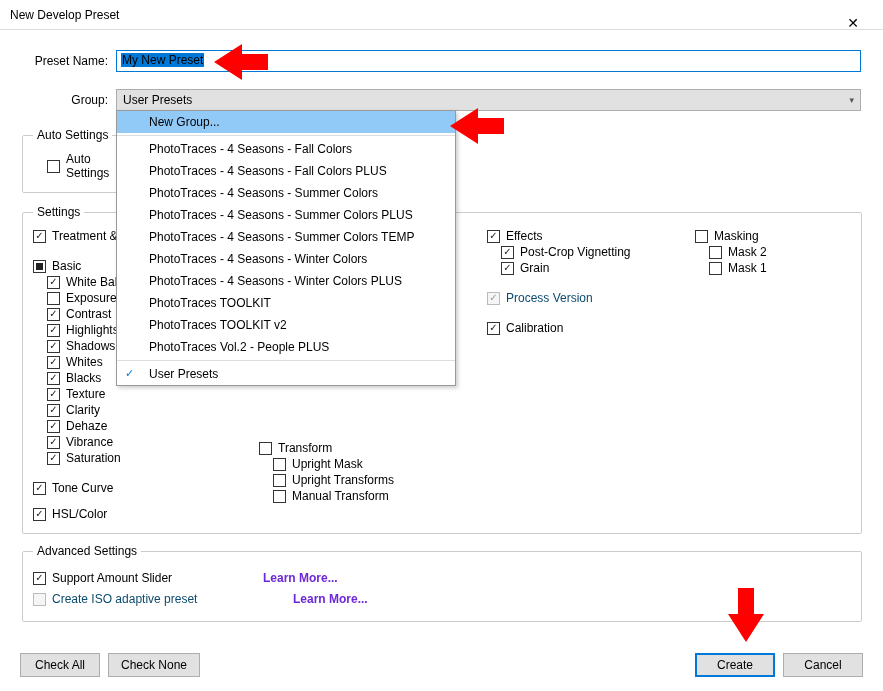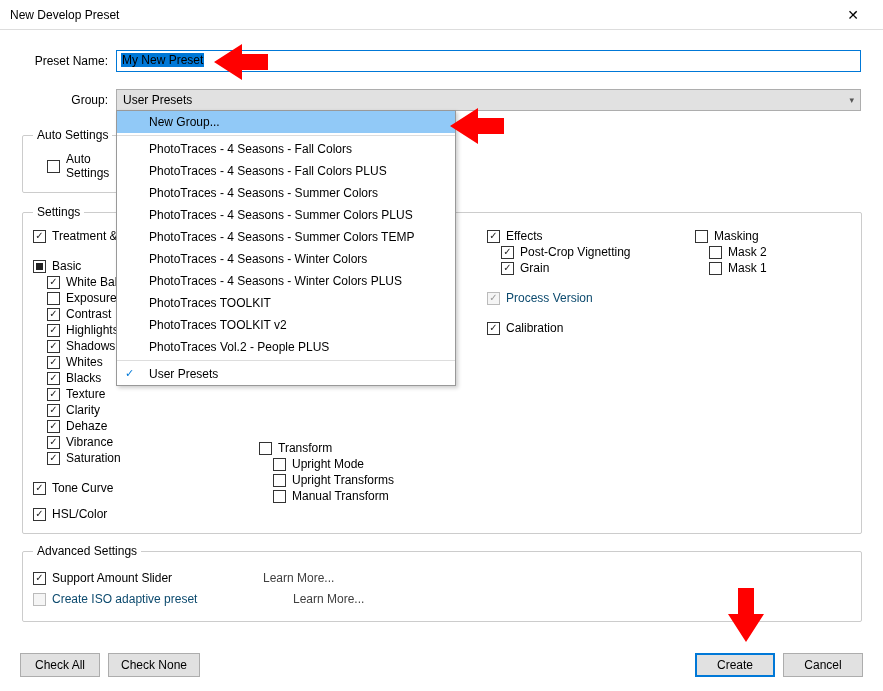--- a/index.html
+++ b/index.html
@@ -1,18 +1,18 @@
 <!DOCTYPE html>
 <html><head>
 <meta charset="utf-8">
 <style>
 * { box-sizing: border-box; margin: 0; padding: 0; font-family: "Segoe UI", Tahoma, sans-serif; font-size: 12px; }
 body { background: #fff; width: 883px; height: 691px; position: relative; overflow: hidden; }
 
-.titlebar { height: 30px; border-bottom: 1px solid #ddd; display: flex; align-items: center; padding: 0 10px; }
+.titlebar { height: 30px; border-bottom: 1px solid #ddd; display: flex; padding: 8px 10px; }
 .titlebar-title { flex: 1; font-size: 12px; }
 .close-btn { width: 40px; height: 30px; display: flex; align-items: center; justify-content: center; font-size: 14px; cursor: default; }
 
 .content { padding: 20px 22px 0 22px; position: relative; }
 
 .form-row { display: flex; align-items: center; margin-bottom: 17px; }
 .form-label { width: 94px; text-align: right; padding-right: 8px; }
 .preset-input { flex: 1; height: 22px; border: 1px solid #0078d7; padding: 2px 4px; font-size: 12px; }
 .preset-input .selected-text { background: #0078d7; color: #000000; padding: 0 1px; }
 
@@ -41,21 +41,21 @@
 .settings-cols { display: flex; gap: 28px; }
 .settings-col { flex: 0 0 auto; }
 .col1 { width: 170px; }
 .col2 { width: 200px; margin-left: 28px; }
 .col3 { width: 180px; }
 .col4 { width: 140px; }
 
 .autosettings-fs { margin-bottom: 12px; width: 118px; }
 .settings-fs { width: 840px; }
 
-.link { color: #404040; cursor: pointer; }
+.link { color: #6d28d9; cursor: pointer; font-weight: bold; }
 
 .footer { position: absolute; left: 20px; right: 20px; bottom: 14px; display: flex; align-items: flex-end; gap: 8px; }
 .btn { min-width: 80px; height: 24px; border: 1px solid #adadad; background: #e1e1e1; padding: 0 12px; font-size: 12px; cursor: default; display: inline-flex; align-items: center; justify-content: center; }
 .btn.primary { border: 2px solid #0078d7; background: #e1e1e1; }
 .footer-spacer { flex: 1; }
 
 .arrow-annot { position: absolute; z-index: 200; }
 .arrow-annot svg { display: block; }
 
 .advanced-fs { width: 840px; }
@@ -187,21 +187,21 @@
           </div>
       </div>
 
       <div class="settings-col col2" style="padding-top:212px;">
         <div class="checkbox-row">
             <span class="cb"></span>
             <span>Transform</span>
           </div>
         <div class="checkbox-row indent1">
             <span class="cb"></span>
-            <span>Upright Mode</span>
+            <span>Upright Mask</span>
           </div>
         <div class="checkbox-row indent1">
             <span class="cb"></span>
             <span>Upright Transforms</span>
           </div>
         <div class="checkbox-row indent1">
             <span class="cb"></span>
             <span>Manual Transform</span>
           </div>
       </div>

